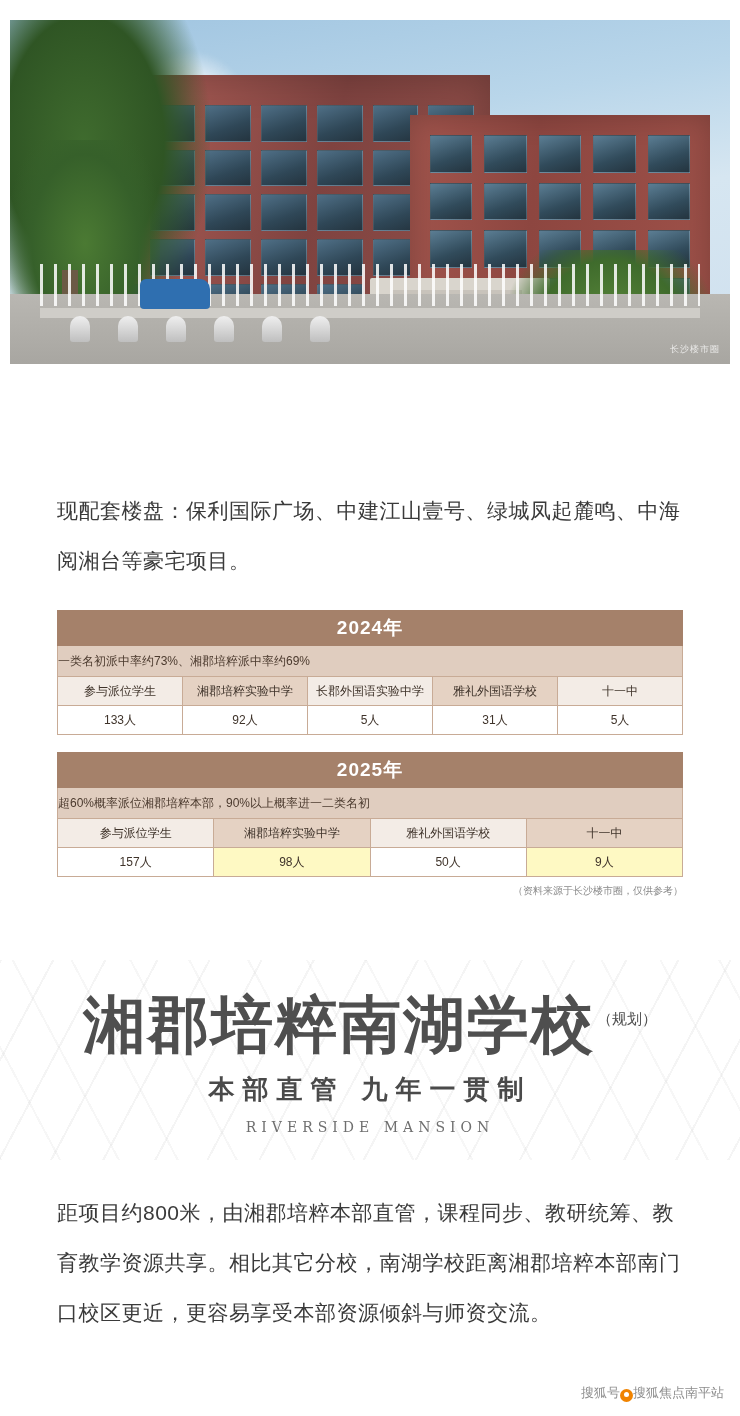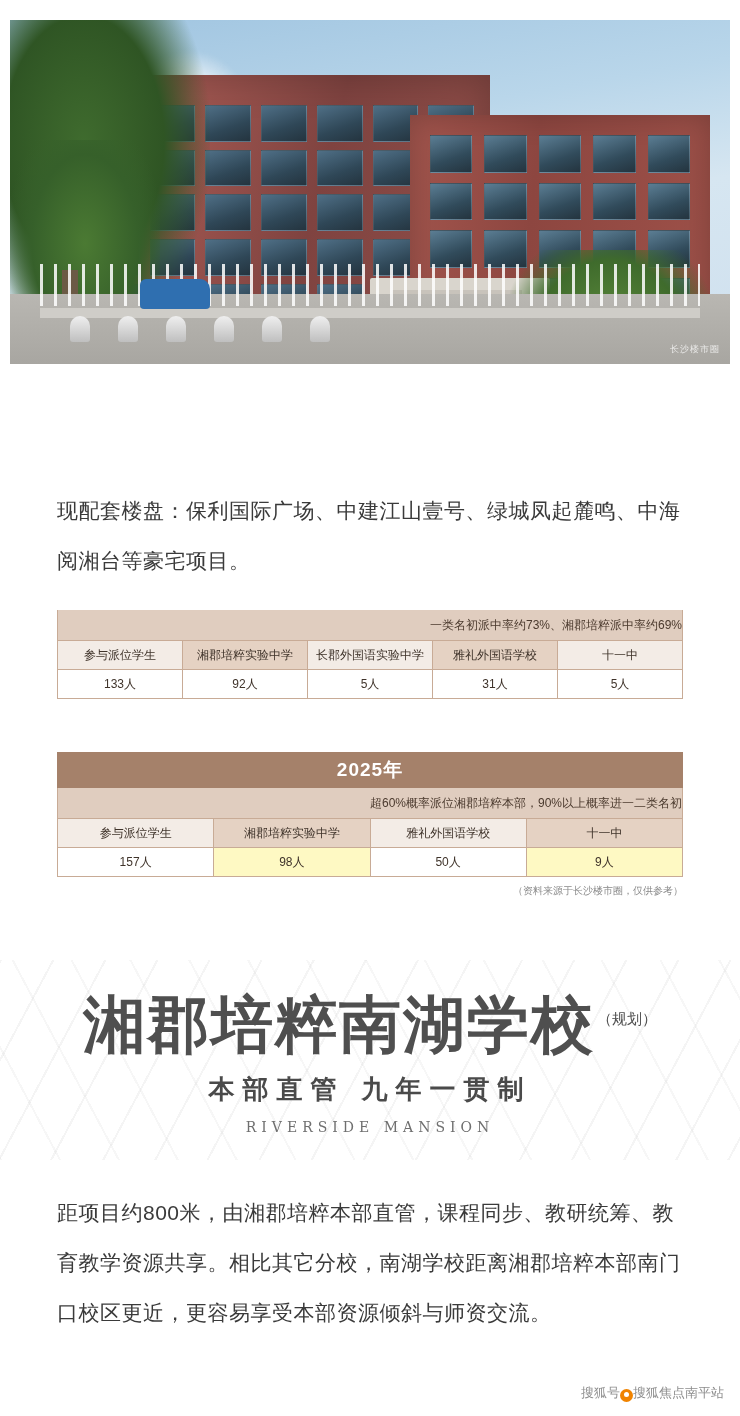--- a/index.html
+++ b/index.html
@@ -251,21 +251,21 @@
     text-align: center;
     color: #ffffff;
     font-size: 19px;
     font-weight: bold;
     background: #a5816a;
     letter-spacing: 1px;
   }
   .tbl-sub {
     height: 30px;
     line-height: 30px;
-    text-align: right;
+    text-align: left;
     font-size: 12px;
     color: #4b3a2e;
     background: #e0cdbf;
     border-left: 1px solid #c8ab96;
     border-right: 1px solid #c8ab96;
   }
   table.grid {
     width: 100%;
     border-collapse: collapse;
     background: #ffffff;
@@ -486,20 +486,21 @@
       <span></span>
       <span></span>
       <span></span>
   </div>
   <div class="watermark-photo">长沙楼市圈</div>
 </div>
 
 <div class="para" id="para-1">现配套楼盘：保利国际广场、中建江山壹号、绿城凤起麓鸣、中海阅湘台等豪宅项目。</div>
 
 <div class="table-block" id="table-2024">
+  <div class="tbl-title">2024年</div>
   <div class="tbl-sub">一类名初派中率约73%、湘郡培粹派中率约69%</div>
   <table class="grid">
     <tbody>
         <tr class="head">
       <td style="width:20%">参与派位学生</td>
       <td class="hl" style="width:20%">湘郡培粹实验中学</td>
       <td style="width:20%">长郡外国语实验中学</td>
       <td class="hl" style="width:20%">雅礼外国语学校</td>
       <td style="width:20%">十一中</td>
     </tr>

